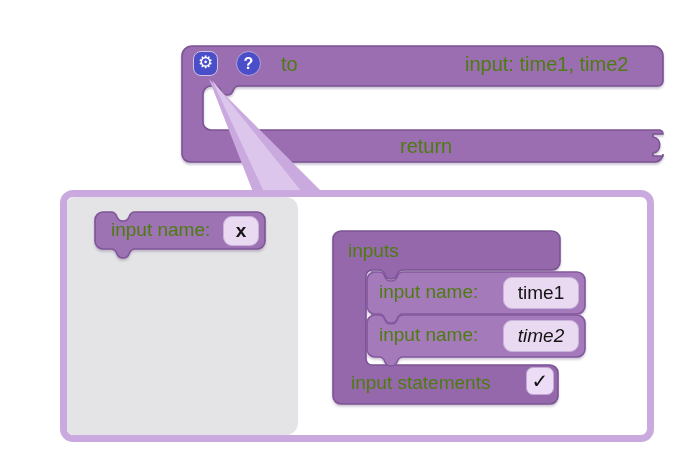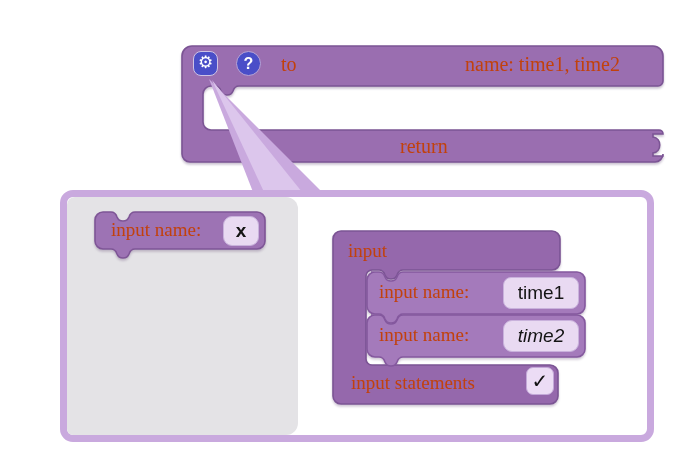--- a/index.html
+++ b/index.html
@@ -2,21 +2,21 @@
 <html><head>
 <meta charset="utf-8">
 <style>
   html,body{margin:0;padding:0;background:#ffffff;font-family:"Liberation Sans",sans-serif;}
   .stage{position:relative;width:690px;height:464px;background:#ffffff;overflow:hidden;}
   svg{position:absolute;left:0;top:0;overflow:visible;}
   .layer-blocks{z-index:1;filter:drop-shadow(0 2px 1px rgba(70,40,90,.28));}
   .layer-beam{z-index:2;}
   .layer-blockui{z-index:3;}
   .abs{position:absolute;}
-  .blocktext{color:#c2410c;font-size:20px;white-space:nowrap;font-family:Liberation Serif, serif;}
+  .blocktext{color:#4d7c0f;font-size:20px;white-space:nowrap;}
   .field-pill{background:#e9daf2;border:1px solid #cbb6dd;border-radius:13px;
       color:#141414;font-size:19px;display:flex;align-items:center;justify-content:center;
       white-space:nowrap;}
   .sq-btn{width:25px;height:25px;border-radius:8px;background:#4a4ec8;border:1.5px solid #cfc3e4;
       display:flex;align-items:center;justify-content:center;box-sizing:border-box;}
   .round-btn{width:25px;height:25px;border-radius:50%;background:#4a4ec8;border:1.5px solid #b9a4d4;
       display:flex;align-items:center;justify-content:center;box-sizing:border-box;
       color:#fff;font-weight:bold;font-size:16px;}
   .gear-glyph{color:#ffffff;font-size:17px;line-height:1;
       font-family:"DejaVu Sans",sans-serif;transform:translateY(-1px);}
@@ -62,21 +62,21 @@
   </svg>
 
   <div class="layer-blockui abs" style="left:0;top:0;width:690px;height:464px;z-index:3;pointer-events:none;">
     <div class="sq-btn abs" style="left:193px;top:51px;pointer-events:auto;">
       <span class="gear-glyph">⚙</span>
     </div>
     <div class="round-btn abs" style="left:236px;top:51px;pointer-events:auto;">
       <span>?</span>
     </div>
     <div class="blocktext abs" style="left:281px;top:53px;">to</div>
-    <div class="blocktext abs" style="left:465px;top:53px;">name: time1, time2</div>
+    <div class="blocktext abs" style="left:465px;top:53px;">input: time1, time2</div>
     <div class="blocktext abs" style="left:400px;top:135px;width:240px;text-align:left;">return</div>
   </div>
 
   <div class="popup">
     <div class="flyout-panel"></div>
 
     <svg width="580" height="238" viewBox="0 0 580 238" style="left:0;top:0;z-index:2;filter:drop-shadow(0 2px 1px rgba(70,40,90,.25));">
 
       <path d="M 36,15 h 8
            c 4,0 5,2 6,5 c 1,2.5 3,4 6,4 c 3,0 5,-1.5 6,-4 c 1,-3 2,-5 6,-5
@@ -109,24 +109,24 @@
            H 510 a 8,8 0 0 1 8,8 v 26 a 8,8 0 0 1 -8,8
            H 336
            c -4,0 -5,2 -6,5 c -1,2.5 -3,4 -6,4 c -3,0 -5,-1.5 -6,-4 c -1,-3 -2,-5 -6,-5
            h -4 a 8,8 0 0 1 -8,-8 v -26 a 8,8 0 0 1 8,-8 Z" fill="#a47abb" stroke="#84589e" stroke-width="1.6"></path>
     </svg>
 
     <div class="abs" style="left:0;top:0;width:580px;height:238px;z-index:3;">
       <div class="blocktext abs" style="left:44px;top:22px;">input name:</div>
       <div class="mini-pill abs" style="left:156px;top:19px;width:34px;height:28px;font-weight:bold;">x</div>
 
-      <div class="blocktext abs" style="left:281px;top:43px;">input</div>
+      <div class="blocktext abs" style="left:281px;top:43px;">inputs</div>
 
       <div class="blocktext abs" style="left:312px;top:84px;">input name:</div>
-      <div class="mini-pill abs" style="left:436px;top:80px;width:74px;height:30px;border-radius:8px;">time1</div>
+      <div class="mini-pill abs" style="left:436px;top:80px;width:74px;height:30px;">time1</div>
 
       <div class="blocktext abs" style="left:312px;top:127px;">input name:</div>
       <div class="mini-pill abs" style="left:436px;top:123px;width:74px;height:30px;font-style:italic;">time2</div>
 
       <div class="blocktext abs" style="left:284px;top:175px;">input statements</div>
       <div class="checkbox">
         <span>✓</span>
       </div>
     </div>
   </div>

